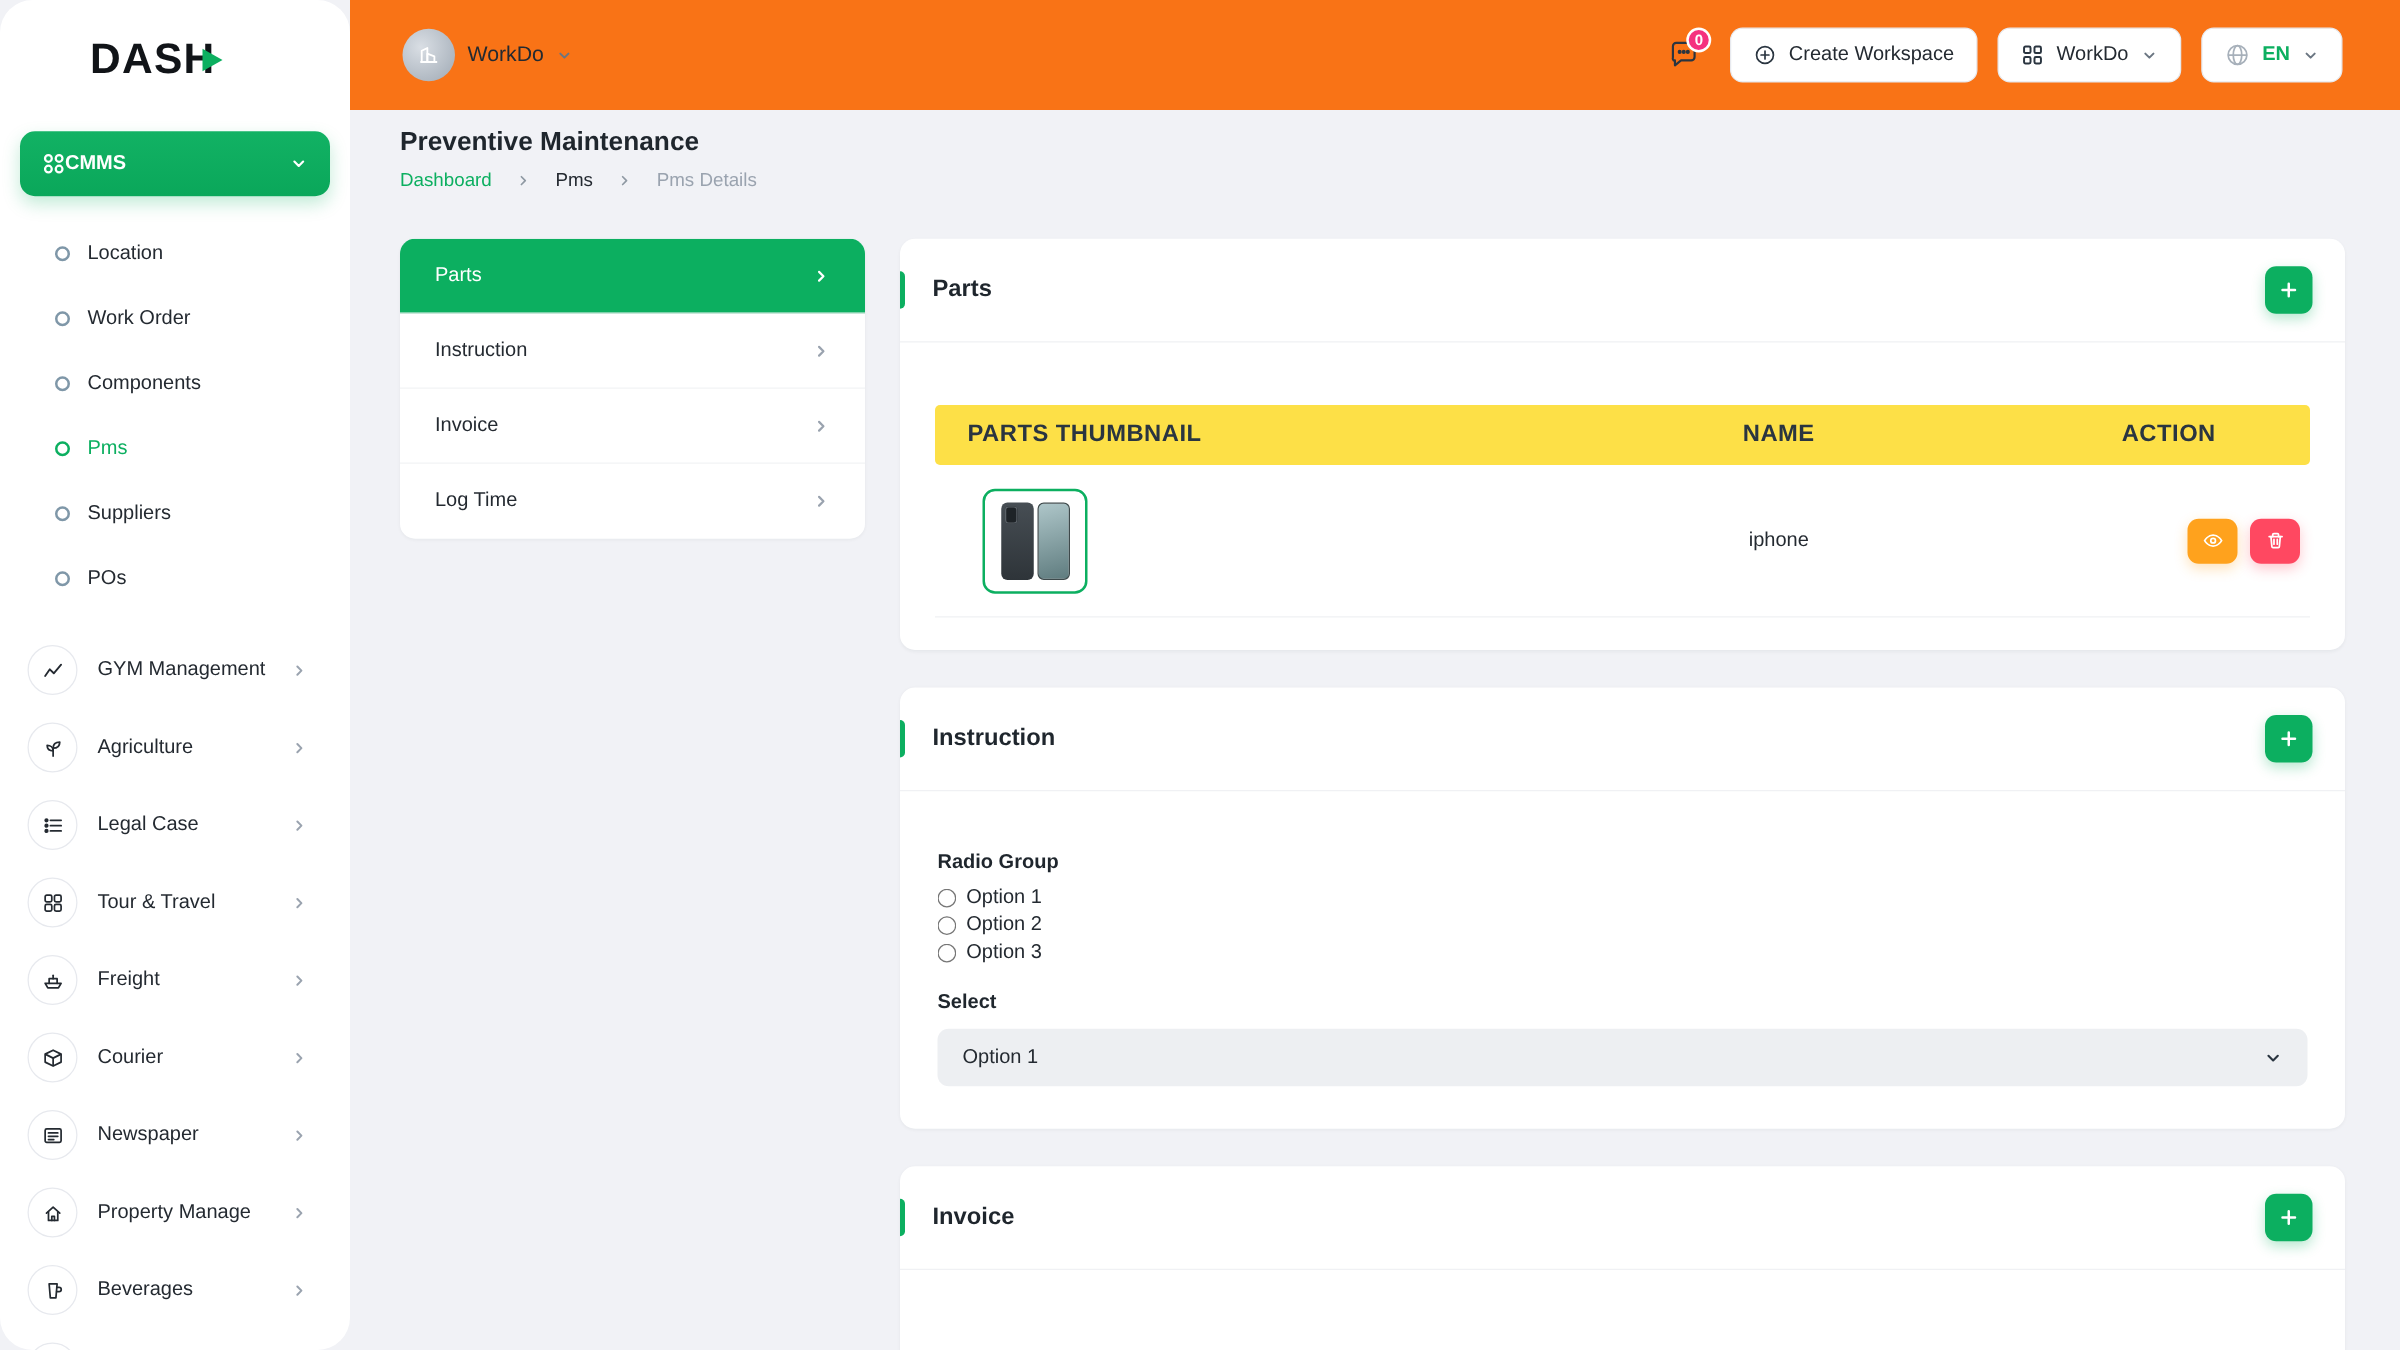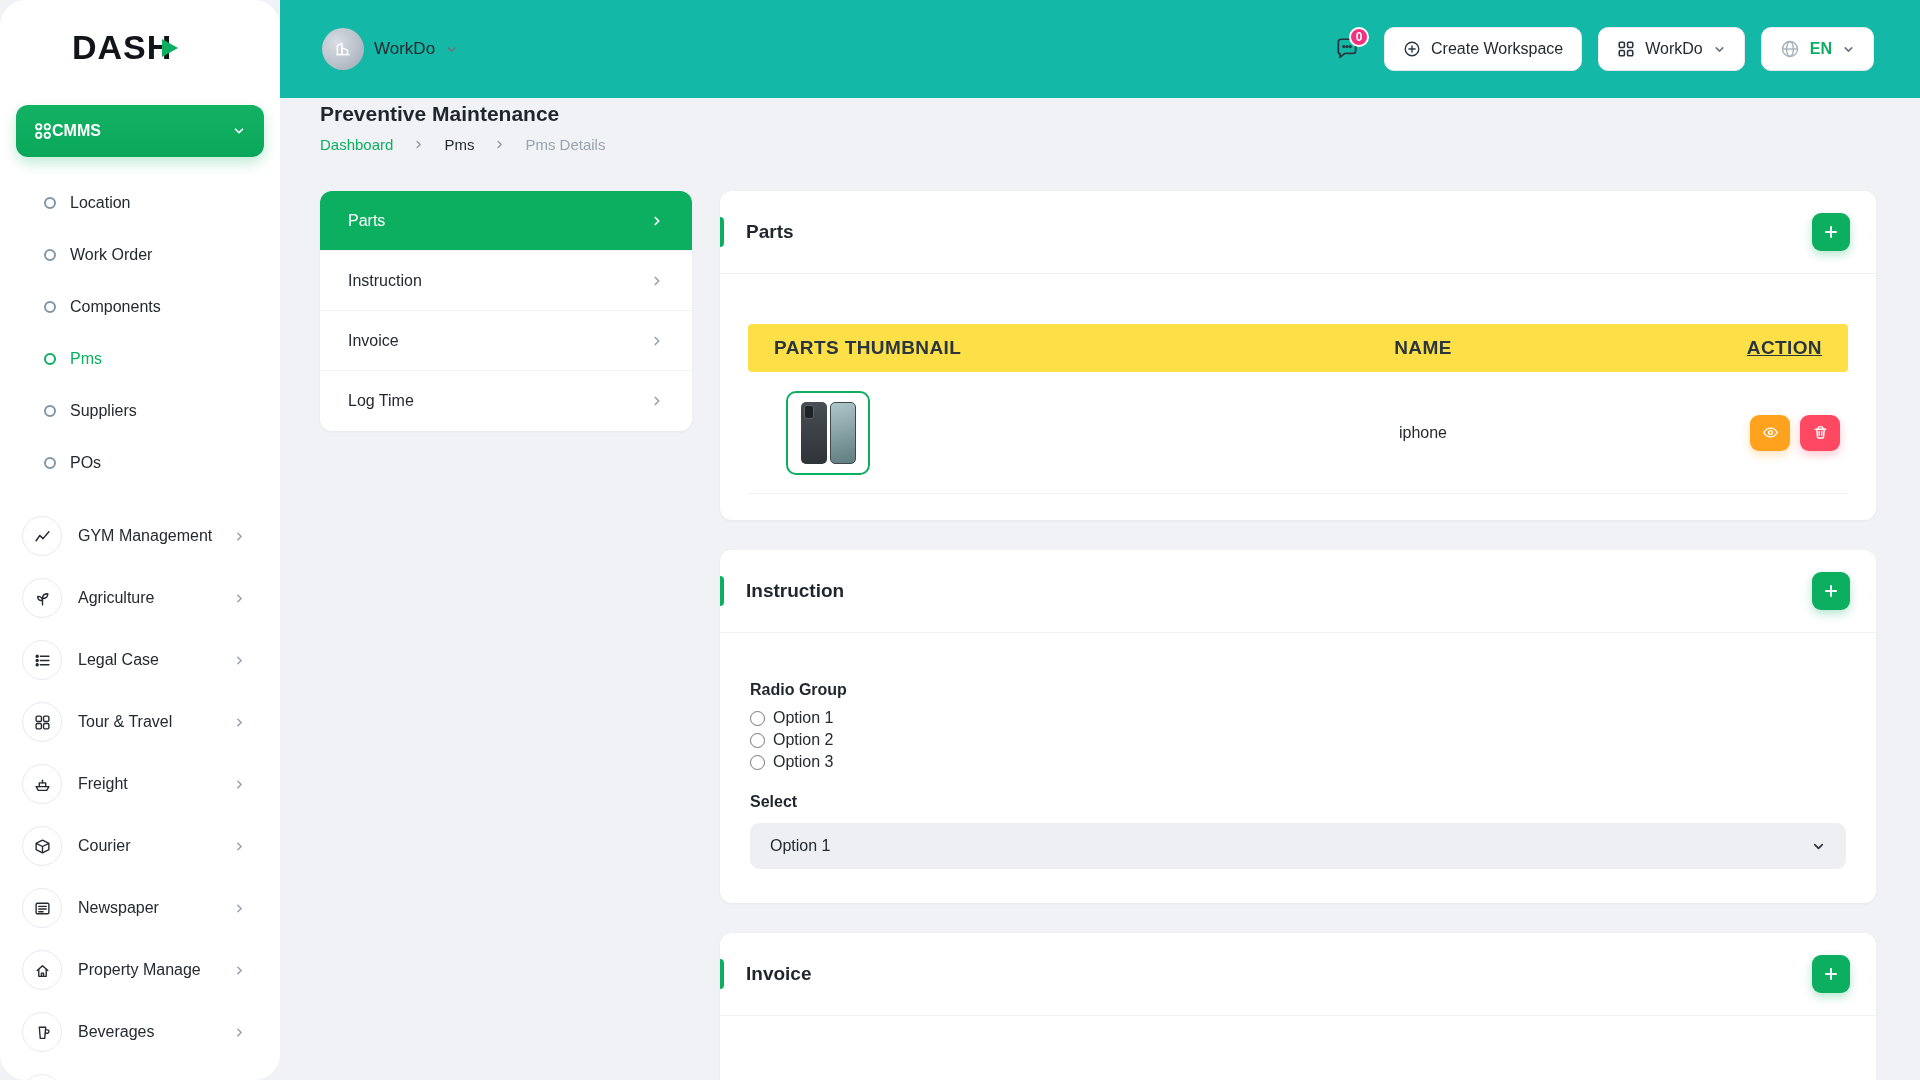--- a/index.html
+++ b/index.html
@@ -23,21 +23,21 @@
   .subitem .ring { width:12px; height:12px; border:2px solid #7F97A8; border-radius:50%; display:inline-block; }
   .subitem.active .ring { border-color:#0CAF60; }
   .modules { padding:4px 0; }
   .module { display:flex; align-items:center; gap:16px; height:62px; padding:0 34px 0 22px; cursor:pointer; }
   .icon-circle { width:40px; height:40px; border:1px solid #E7E9EE; border-radius:50%; display:flex;
     align-items:center; justify-content:center; color:#242A31; flex:0 0 40px; }
   .module .mlbl { font-size:16px; font-weight:500; flex:1; }
   .chev { color:#9AA3AF; display:flex; }
 
   
-  .header { position:fixed; left:280px; right:0; top:0; height:98px; background:#14b8a6; z-index:10;
+  .header { position:fixed; left:280px; right:0; top:0; height:88px; background:#f97316; z-index:10;
     display:flex; align-items:center; padding:0 46px 0 42px; }
   .ws { display:flex; align-items:center; gap:10px; cursor:pointer; }
   .ws-avatar { width:42px; height:42px; border-radius:50%; background:radial-gradient(circle at 35% 35%,#D9DEE4,#9FA9B4);
     display:flex; align-items:center; justify-content:center; color:#5E6B78; }
   .ws .wlbl { font-size:17px; font-weight:500; }
   .hspacer { flex:1; }
   .hright { display:flex; align-items:center; gap:16px; }
   .chat-wrap { position:relative; margin-right:8px; cursor:pointer; color:#2A3540; display:flex; }
   .badge { position:absolute; top:-9px; right:-9px; min-width:20px; height:20px; border-radius:10px;
     background:#F5317F; color:#fff; font-size:12px; font-weight:700; display:flex; align-items:center;
@@ -75,21 +75,21 @@
   .plusbtn { width:38px; height:38px; border:none; border-radius:9px; background:#0CAF60; color:#fff;
     display:flex; align-items:center; justify-content:center; cursor:pointer; box-shadow:0 4px 10px rgba(12,175,96,.3); }
   .card-divider { border-bottom:1px solid #F0F1F4; }
 
   
   .tablewrap { padding:50px 28px 26px 28px; }
   .thead { display:grid; grid-template-columns:1fr 1fr 200px; background:#fde047; height:48px; align-items:center;
     font-size:19px; font-weight:700; letter-spacing:.4px; color:#2A3540; border-radius:4px; }
   .thead .c1 { padding-left:26px; text-align:left; }
   .thead .c2 { text-align:center; }
-  .thead .c3 { text-align:right; padding-right:26px;text-decoration:underline; }
+  .thead .c3 { text-align:center; padding-right:26px; }
   .trow { display:grid; grid-template-columns:1fr 1fr 200px; align-items:center; min-height:122px;
     border-bottom:1px solid #F0F1F4; }
   .trow .c1 { padding-left:38px; }
   .trow .c2 { text-align:center; font-size:16px; color:#242A31; }
   .trow .c3 { display:flex; justify-content:flex-end; gap:10px; padding-right:8px; }
   .thumb { width:84px; height:84px; border:2px solid #0CAF60; border-radius:10px; background:#fff;
     display:flex; align-items:center; justify-content:center; gap:3px; cursor:pointer; }
   .ph { width:26px; height:62px; border-radius:5px; }
   .ph.back { background:linear-gradient(180deg,#474E54,#2E3439); position:relative; }
   .ph.back:before { content:""; position:absolute; left:3px; top:3px; width:10px; height:14px; border-radius:3px;

